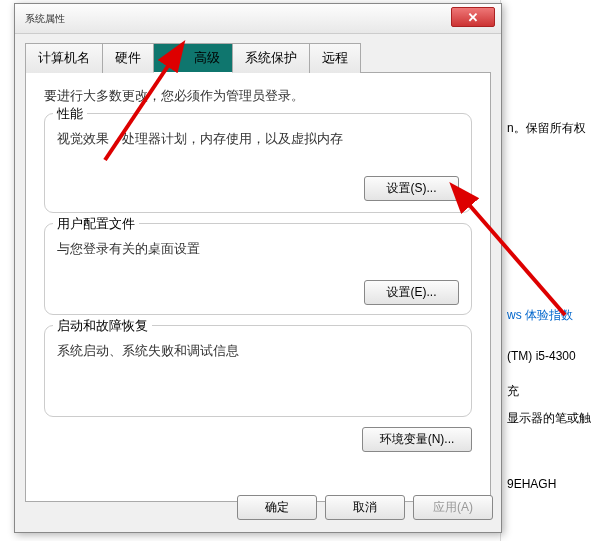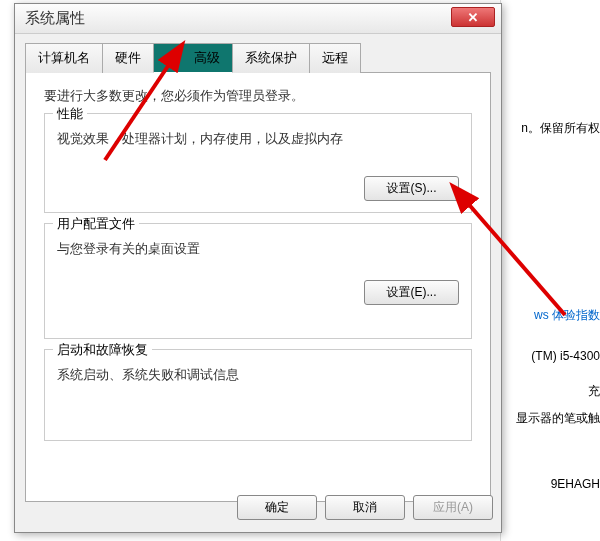--- a/index.html
+++ b/index.html
@@ -28,21 +28,21 @@
       height: 30px;
       background: linear-gradient(to bottom, #fdfdfd, #e8e8e8);
       border-bottom: 1px solid #ccc;
       display: flex;
       align-items: center;
       padding-left: 10px;
       position: relative;
     }
     
     .titlebar-title {
-      font-size: 15px;
+      font-size: 10px;
       color: #333;
     }
     
     .close-btn {
       position: absolute;
       right: 6px;
       top: 3px;
       width: 44px;
       height: 20px;
       background: linear-gradient(to bottom, #e77, #c33);
@@ -95,21 +95,21 @@
     }
     
     .intro-text {
       font-size: 13px;
       color: #333;
       margin-bottom: 8px;
     }
     
     .group {
       border: 1px solid #ccc;
-      border-radius: 0;
+      border-radius: 9px;
       margin-bottom: 10px;
       padding: 8px 12px 12px 12px;
       position: relative;
     }
     
     .group-title {
       position: absolute;
       top: -9px;
       left: 8px;
       background: #fff;
@@ -166,21 +166,21 @@
       right: 0;
       top: 0;
       width: 100px;
       height: 541px;
       background: #fff;
       border-left: 1px solid #ddd;
       font-size: 12px;
       padding-top: 120px;
       padding-left: 6px;
     }
-    .bg-line { margin-bottom: 35px; white-space: nowrap; text-align: right; }
+    .bg-line { margin-bottom: 35px; white-space: nowrap; }
     .bg-link { color: #0066cc; }
     
     
     .arrow {
       position: absolute;
       pointer-events: none;
       z-index: 100;
     }
   </style>
 </head>
@@ -217,33 +217,36 @@
     <div class="intro-text">要进行大多数更改，您必须作为管理员登录。</div>
 
     <div class="group" style="height:100px">
       <div class="group-title">性能</div>
       <div class="group-desc">视觉效果，处理器计划，内存使用，以及虚拟内存</div>
       <div class="group-btn-row" style="margin-top:28px">
         <button class="win-btn">设置(S)...</button>
       </div>
     </div>
 
-    <div class="group" style="height:116px">
+    <div class="group" style="height:92px">
       <div class="group-title">用户配置文件</div>
       <div class="group-desc">与您登录有关的桌面设置</div>
       <div class="group-btn-row" style="margin-top:22px">
         <button class="win-btn">设置(E)...</button>
       </div>
     </div>
 
     <div class="group" style="height:92px">
       <div class="group-title">启动和故障恢复</div>
       <div class="group-desc">系统启动、系统失败和调试信息</div>
     </div>
 
+    <div class="env-row">
+      <button class="win-btn" style="min-width:110px">环境变量(N)...</button>
+    </div>
 
   </div>
 
   <div class="footer-btns">
     <button class="win-btn">确定</button>
     <button class="win-btn">取消</button>
     <button class="win-btn disabled">应用(A)</button>
   </div>
 
 </div>

